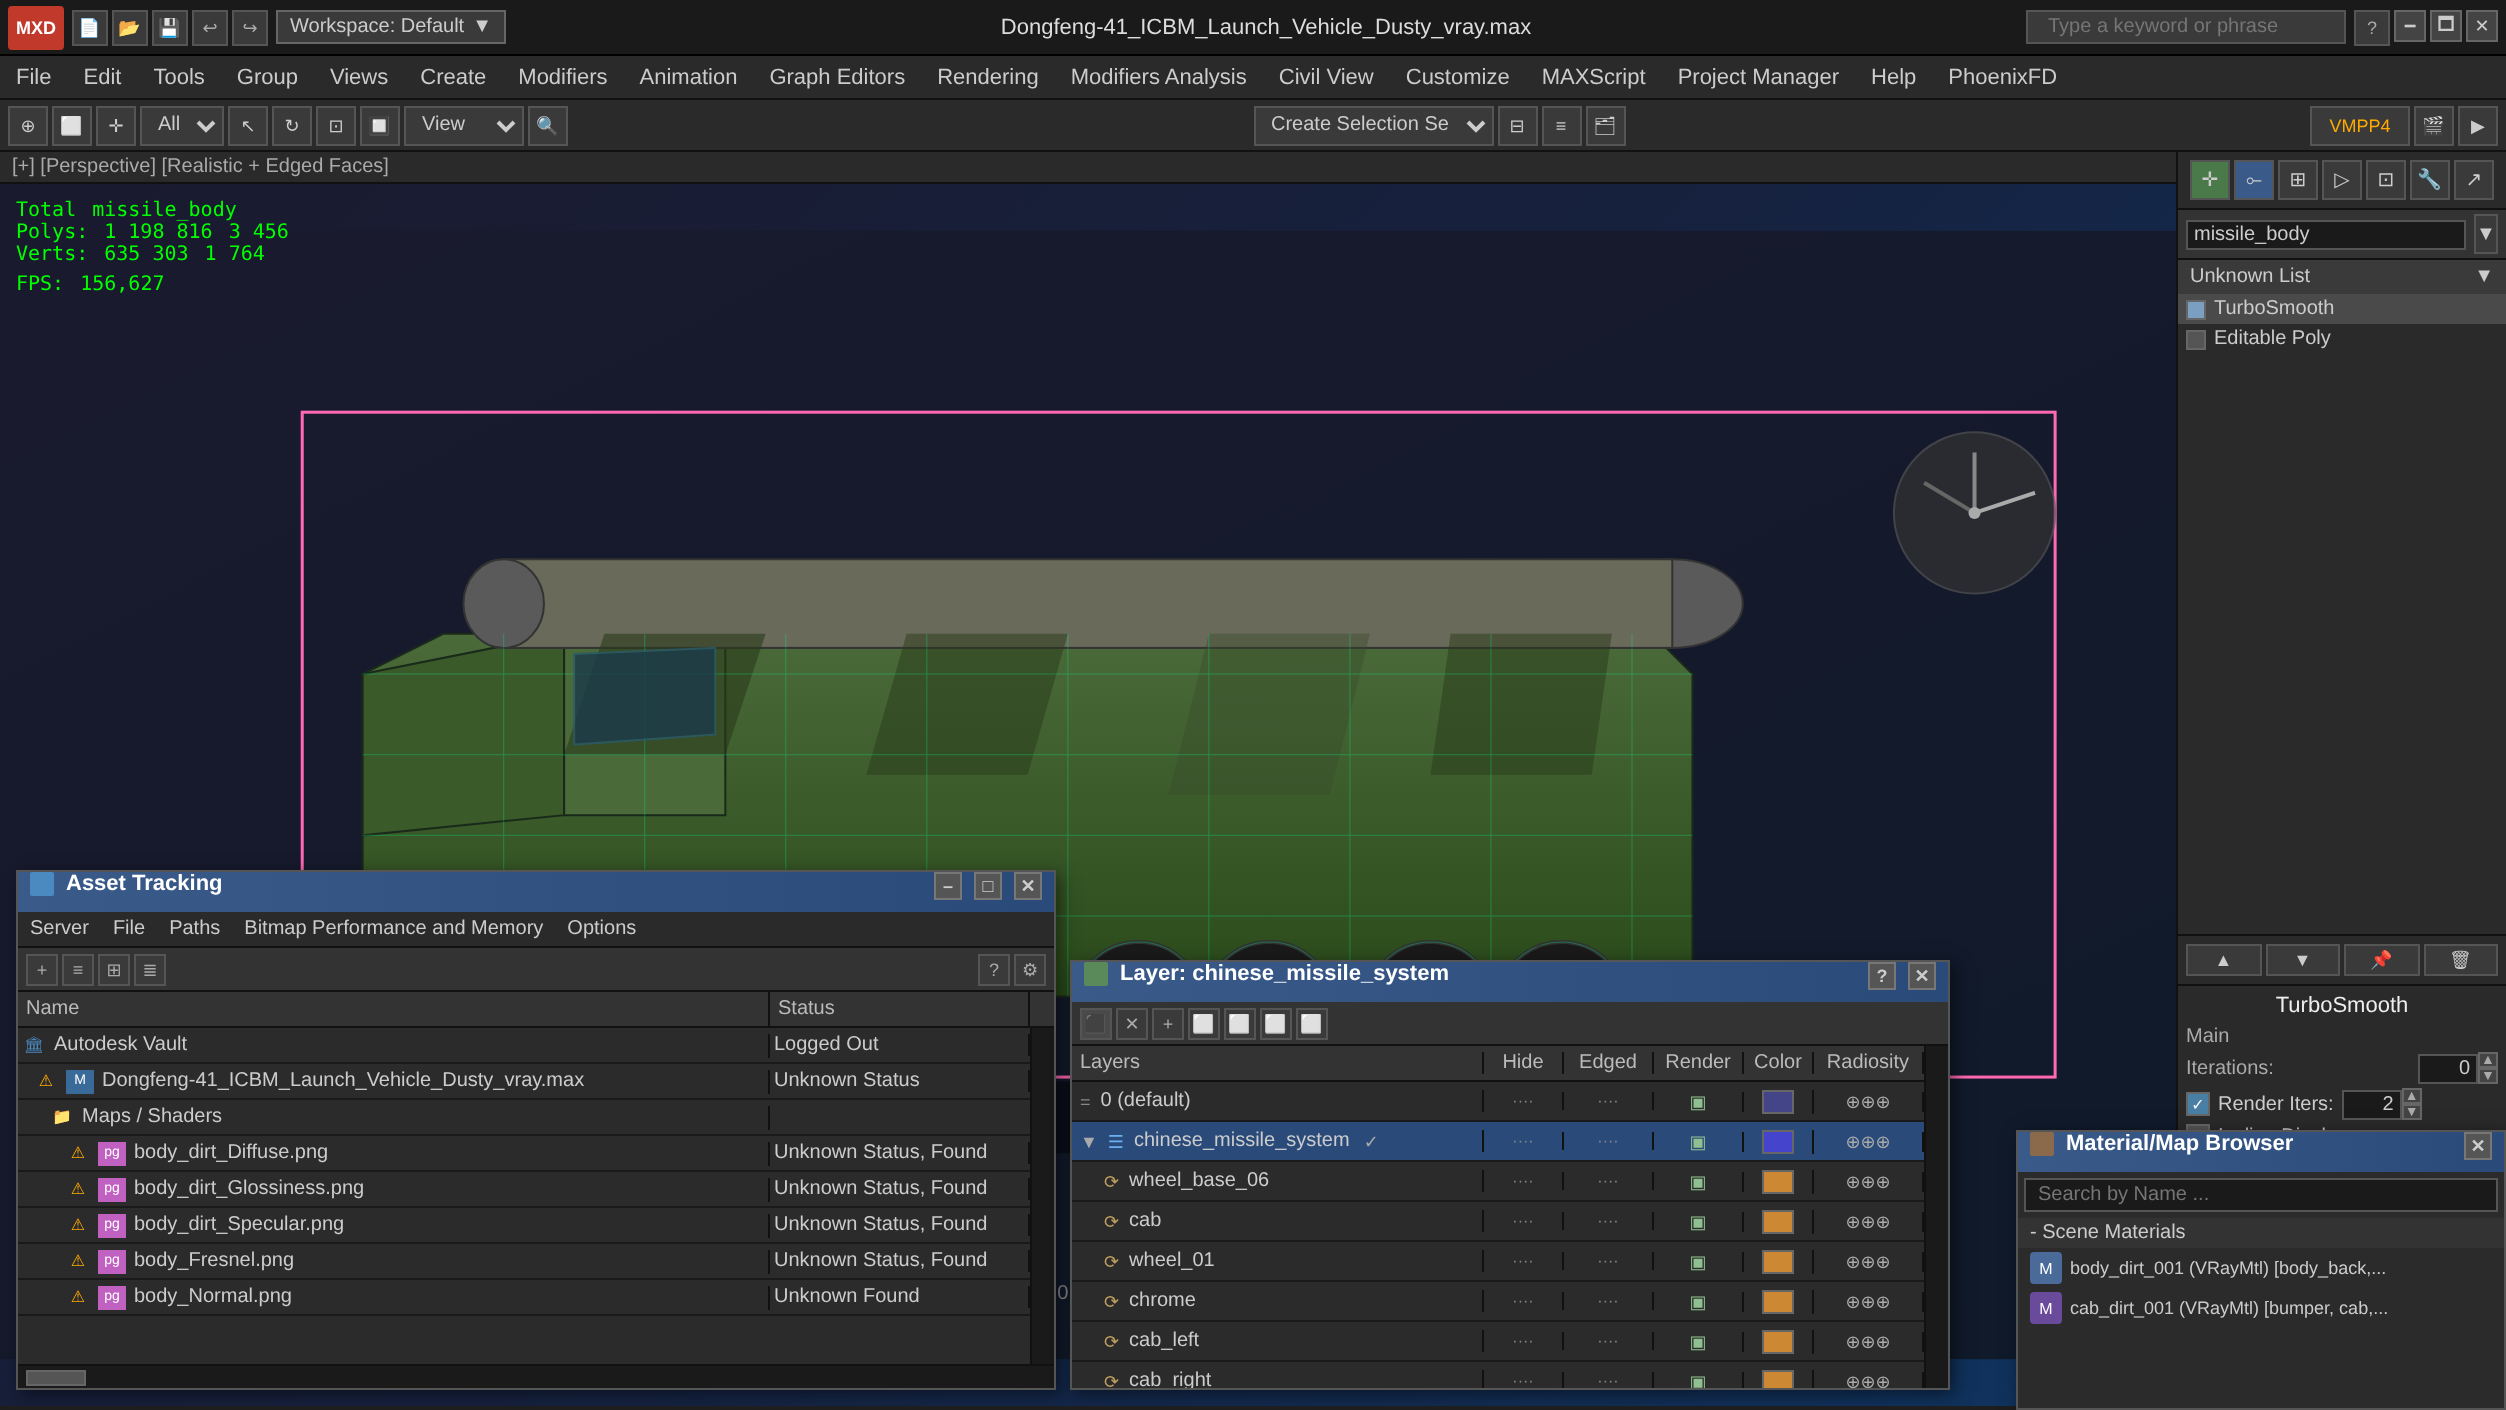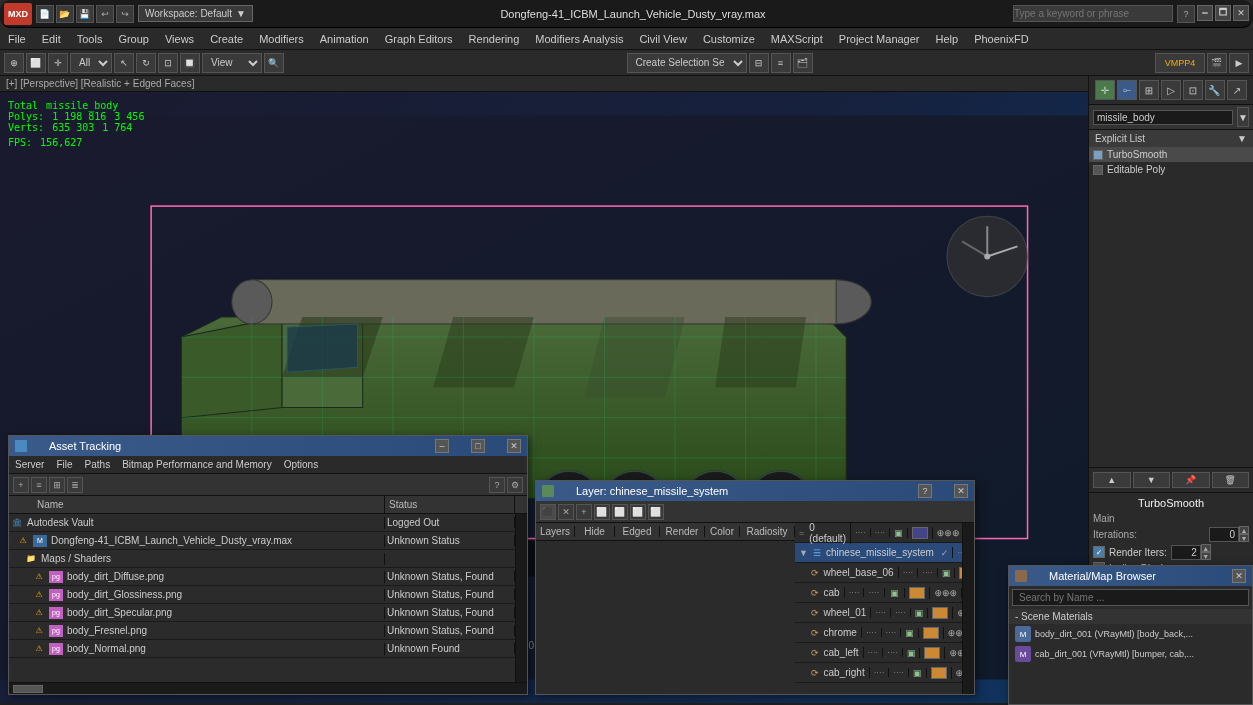--- a/index.html
+++ b/index.html
@@ -1,25 +1,25 @@
 <!DOCTYPE html>
 <html><head>
   <meta charset="utf-8">
   <style>
     * { margin: 0; padding: 0; box-sizing: border-box; }
     body { width: 1253px; height: 705px; overflow: hidden; background: #2b2b2b; font-family: 'Arial', sans-serif; font-size: 11px; color: #ccc; }
 
     
-    #titlebar { height: 28px; background: #1a1a1a; display: flex; align-items: center; padding: 0 4px; gap: 4px; border-bottom: 1px solid #000; border-radius: 11px; }
+    #titlebar { height: 28px; background: #1a1a1a; display: flex; align-items: center; padding: 0 4px; gap: 4px; border-bottom: 1px solid #000; }
     #titlebar .logo { width: 28px; height: 22px; background: #c0392b; display: flex; align-items: center; justify-content: center; color: white; font-weight: bold; font-size: 9px; border-radius: 2px; }
     #titlebar .toolbar-icons { display: flex; gap: 2px; align-items: center; }
     #titlebar .tb-icon { width: 18px; height: 18px; background: #3a3a3a; border: 1px solid #555; display: flex; align-items: center; justify-content: center; font-size: 9px; color: #aaa; cursor: pointer; }
     #titlebar .workspace-btn { background: #3a3a3a; border: 1px solid #666; color: #ccc; padding: 2px 6px; font-size: 10px; cursor: pointer; display: flex; align-items: flex-start; gap: 4px; }
     #titlebar .title-text { flex: 1; text-align: center; color: #ddd; font-size: 11px; }
-    #titlebar .search-box { background: #3a3a3a; border: 1px solid #555; color: #aaa; padding: 2px 0; width: 160px; font-size: 10px; }
+    #titlebar .search-box { background: #3a3a3a; border: 1px solid #555; color: #aaa; padding: 2px 10px; width: 160px; font-size: 10px; }
     #titlebar .win-btns { display: flex; gap: 2px; }
     #titlebar .win-btn { width: 16px; height: 16px; background: #444; border: 1px solid #666; display: flex; align-items: center; justify-content: center; font-size: 9px; cursor: pointer; }
 
     
     #menubar { height: 22px; background: #2a2a2a; display: flex; align-items: center; border-bottom: 1px solid #111; }
     .menu-item { padding: 0 8px; height: 100%; display: flex; align-items: center; color: #ccc; font-size: 11px; cursor: pointer; white-space: nowrap; }
 
     
     #toolbar { height: 26px; background: #2a2a2a; display: flex; align-items: center; padding: 0 4px; gap: 2px; border-bottom: 1px solid #111; }
     .tool-icon { width: 20px; height: 20px; background: #3a3a3a; border: 1px solid #555; display: flex; align-items: center; justify-content: center; font-size: 9px; color: #ccc; cursor: pointer; }
@@ -43,30 +43,30 @@
     .modifier-item.active { background: #4a4a4a; }
     .mod-checkbox { width: 10px; height: 10px; border: 1px solid #666; background: #555; display: flex; align-items: center; justify-content: center; }
     .mod-checked { background: #7a9fc0; }
 
     
     .panel-btn-row { display: flex; gap: 2px; padding: 4px; border-top: 1px solid #111; }
     .panel-btn { flex: 1; background: #3a3a3a; border: 1px solid #555; color: #ccc; font-size: 9px; padding: 2px; cursor: pointer; text-align: center; }
 
     
     #asset-window { position: absolute; left: 8px; bottom: 8px; width: 520px; height: 260px; background: #2b2b2b; border: 1px solid #555; display: flex; flex-direction: column; z-index: 100; box-shadow: 2px 2px 8px rgba(0,0,0,0.5); }
-    .window-titlebar { background: linear-gradient(to right, #3a5a8a, #2a4a7a); height: 20px; display: flex; align-items: center; padding: 0 6px; gap: 22px; }
+    .window-titlebar { background: linear-gradient(to right, #3a5a8a, #2a4a7a); height: 20px; display: flex; padding: 0 6px; gap: 6px; font-weight: bold; }
     .window-title-icon { width: 12px; height: 12px; background: #4a8ac0; border-radius: 1px; }
     .window-title-text { color: white; font-size: 11px; flex: 1; }
     .window-btn { width: 14px; height: 14px; background: #555; border: 1px solid #777; display: flex; align-items: center; justify-content: center; font-size: 9px; cursor: pointer; color: #ccc; }
     .window-menubar { background: #2a2a2a; height: 18px; display: flex; align-items: center; border-bottom: 1px solid #111; }
     .window-menu { padding: 0 6px; font-size: 10px; color: #ccc; cursor: pointer; }
     .window-toolbar { background: #333; height: 22px; display: flex; align-items: center; padding: 0 4px; gap: 2px; border-bottom: 1px solid #111; }
     .wt-icon { width: 16px; height: 16px; background: #3a3a3a; border: 1px solid #555; display: flex; align-items: center; justify-content: center; font-size: 9px; color: #aaa; cursor: pointer; }
     .window-table { flex: 1; overflow: hidden; }
-    .table-header { display: flex; background: #333; border-bottom: 1px solid #111; height: 18px; padding-left: 24px; }
+    .table-header { display: flex; background: #333; border-bottom: 1px solid #111; height: 18px; }
     .th-cell { padding: 0 4px; display: flex; align-items: center; font-size: 10px; color: #bbb; border-right: 1px solid #111; }
     .th-name { flex: 1; }
     .th-status { width: 130px; }
     .table-body { overflow-y: auto; height: calc(100% - 18px); }
     .table-row { display: flex; height: 18px; align-items: center; border-bottom: 1px solid #1a1a1a; }
     .tc-cell { padding: 0 2px; display: flex; align-items: center; font-size: 10px; color: #ccc; border-right: 1px solid #111; overflow: hidden; white-space: nowrap; }
     .tc-name { flex: 1; gap: 2px; }
     .tc-status { width: 130px; }
     .row-icon { width: 12px; height: 12px; margin-right: 2px; display: flex; align-items: center; justify-content: center; font-size: 8px; }
     .icon-warning { color: #ffaa00; }
@@ -472,21 +472,21 @@
           <div class="window-toolbar">
             <div class="wt-icon" style="background:#4a4a4a">⬛</div>
             <div class="wt-icon">✕</div>
             <div class="wt-icon">+</div>
             <div class="wt-icon">⬜</div>
             <div class="wt-icon">⬜</div>
             <div class="wt-icon">⬜</div>
             <div class="wt-icon">⬜</div>
           </div>
           <div style="display:flex;flex:1;overflow:hidden">
-            <div style="flex:1;display:flex;overflow:hidden">
+            <div style="flex:1;display:flex;flex-direction:column;overflow:hidden">
               <div class="layer-table-header">
                 <div class="lth lth-name">Layers</div>
                 <div class="lth lth-hide">Hide</div>
                 <div class="lth lth-freeze">Edged</div>
                 <div class="lth lth-render">Render</div>
                 <div class="lth lth-color">Color</div>
                 <div class="lth lth-radio">Radiosity</div>
               </div>
               <div style="overflow-y:auto;flex:1">
 
@@ -688,21 +688,21 @@
       <div class="ri-icon">🔧</div>
       <div class="ri-icon">↗</div>
     </div>
 
     <div style="background:#333;padding:2px 4px;display:flex;align-items:center;gap:4px;border-bottom:1px solid #111">
       <input type="text" style="flex: 1 1 0%; background: rgb(26, 26, 26); border: 1px solid rgb(85, 85, 85); color: rgb(204, 204, 204); padding: 1px 3px; font-size: 10px;" value="missile_body">
       <div class="ri-icon" style="width:14px">▼</div>
     </div>
 
     <div class="modifier-header">
-      <span>Explicit List</span>
+      <span>Unknown List</span>
       <span>▼</span>
     </div>
 
     <div class="modifier-item active" style="background:#4a4a4a">
       <div class="mod-checkbox mod-checked"></div>
       <span>TurboSmooth</span>
     </div>
     <div class="modifier-item">
       <div class="mod-checkbox"></div>
       <span>Editable Poly</span>

